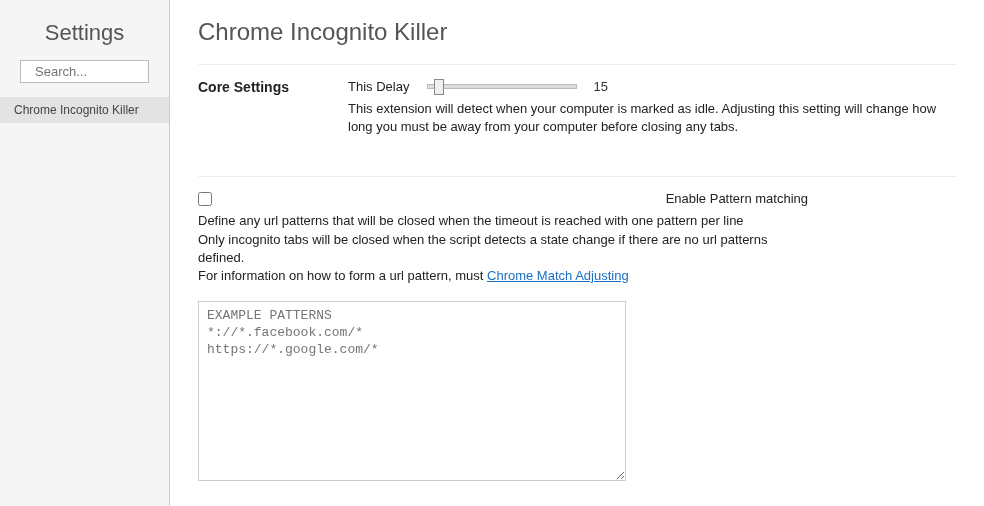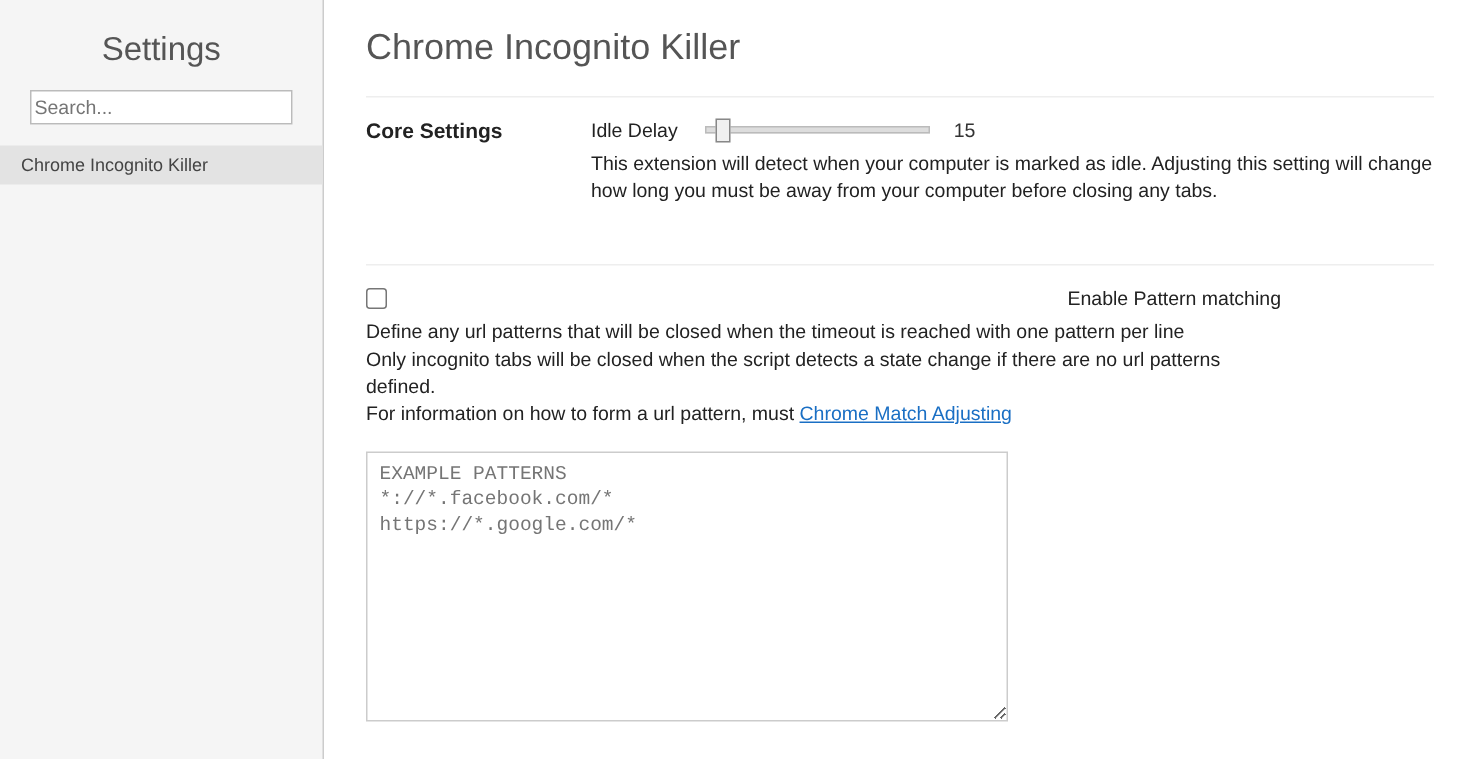--- a/index.html
+++ b/index.html
@@ -1,21 +1,21 @@
 <!DOCTYPE html>
 <html><head>
   <meta charset="utf-8">
   <style>
     * { margin: 0; padding: 0; box-sizing: border-box; }
     body { font-family: Arial, sans-serif; font-size: 13px; color: #333; background: #fff; width: 984px; height: 506px; overflow: hidden; }
     .container { display: flex; height: 100%; }
-    .sidebar { width: 216px; background: #f5f5f5; border-right: 1px solid #ccc; }
+    .sidebar { width: 170px; background: #f5f5f5; border-right: 1px solid #ccc; }
     .sidebar-title { font-size: 22px; color: #555; font-weight: 400; text-align: center; padding: 20px 0 14px; }
     .search-box { margin: 0 20px 14px; }
-    .search-box input { width: 100%; padding: 3px 2px; font-size: 13px; border: 1px solid #bbb; font-family: Arial, sans-serif; }
+    .search-box input { width: 100%; padding: 3px 14px; font-size: 13px; border: 1px solid #bbb; font-family: Arial, sans-serif; }
     .sidebar-item { padding: 6px 14px; font-size: 12px; color: #444; background: #e3e3e3; cursor: pointer; }
     .main { flex: 1; padding: 18px 28px; overflow: auto; }
     .page-title { font-size: 24px; font-weight: 400; color: #555; margin-bottom: 18px; }
     .section { display: flex; margin-bottom: 40px; border-top: 1px solid #eee; padding-top: 14px; }
     .section-header { width: 150px; font-size: 14px; font-weight: bold; color: #222; }
     .section-body { flex: 1; max-width: 610px; }
     .slider-row { display: flex; align-items: center; gap: 10px; margin-bottom: 6px; }
     .slider-label { font-size: 13px; color: #222; margin-right: 8px; }
     .slider-track { position: relative; width: 150px; height: 5px; background: #ddd; border: 1px solid #bbb; }
     .slider-thumb { position: absolute; top: -6px; left: 6px; width: 10px; height: 16px; background: #f0f0f0; border: 1px solid #888; cursor: pointer; }
@@ -40,21 +40,21 @@
     <div class="sidebar-item">Chrome Incognito Killer</div>
   </aside>
 
   <main class="main">
     <h1 class="page-title">Chrome Incognito Killer</h1>
 
     <section class="section">
       <div class="section-header">Core Settings</div>
       <div class="section-body">
         <div class="slider-row">
-          <span class="slider-label">Idle Delay</span>
+          <span class="slider-label">This Delay</span>
           <div class="slider-track">
             <div class="slider-thumb"></div>
           </div>
           <span class="slider-value">15</span>
         </div>
         <p class="help-text">This extension will detect when your computer is marked as idle. Adjusting this setting will change how long you must be away from your computer before closing any tabs.</p>
       </div>
     </section>
 
     <section class="section">

